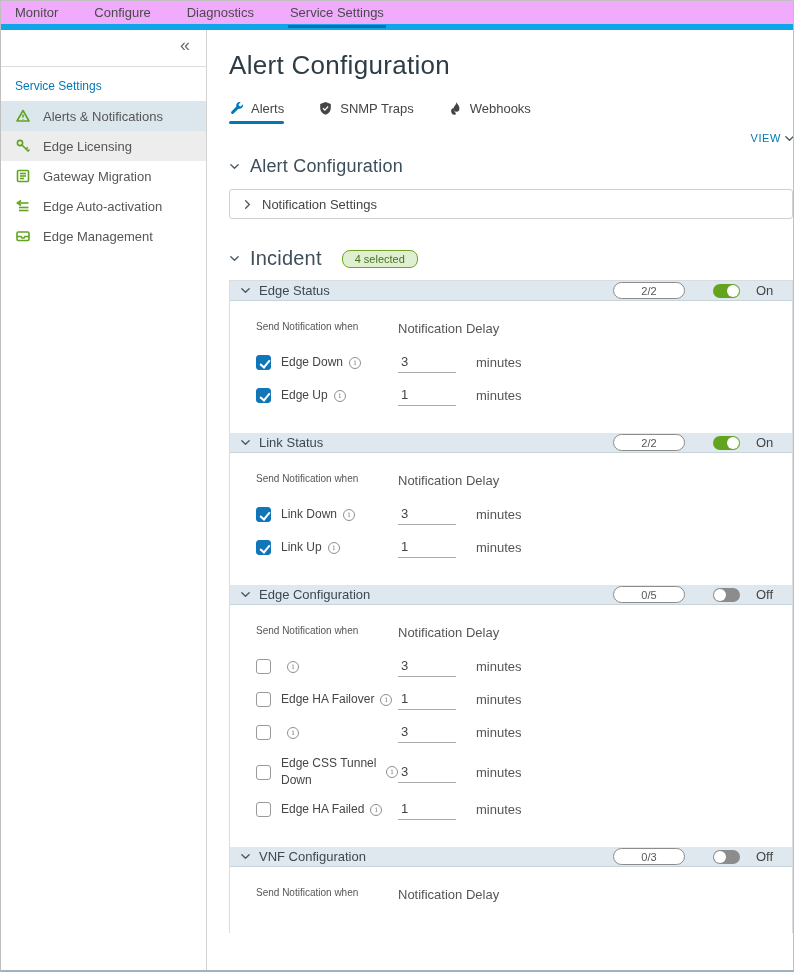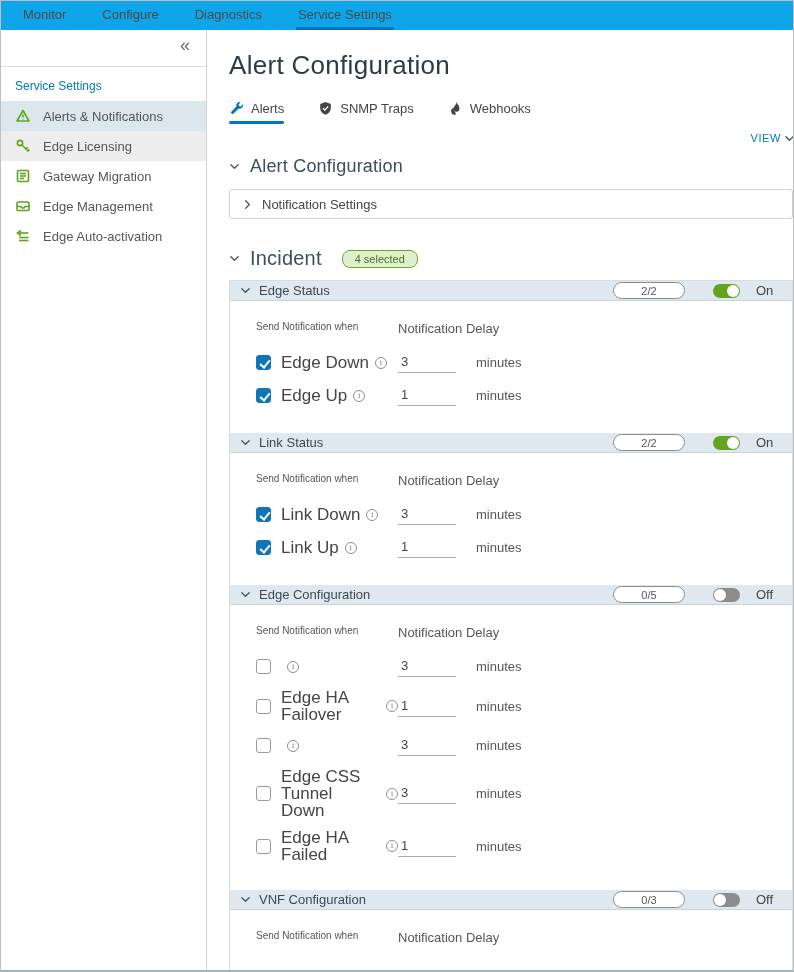--- a/index.html
+++ b/index.html
@@ -1,21 +1,21 @@
 <!DOCTYPE html>
 <html><head>
 <meta charset="utf-8">
 <style>
   * { margin:0; padding:0; box-sizing:border-box; }
   html,body { width:794px; height:972px; }
   body { font-family:"Liberation Sans","DejaVu Sans",sans-serif; background:#fff; color:#454545; }
   .frame { width:794px; height:972px; border:1px solid #bfbfbf; border-bottom:2px solid #9fb2bd; overflow:hidden; display:flex; flex-direction:column; background:#fff; }
 
   
-  .topnav { height:29px; border-bottom:3px solid #0ea5e9; display:flex; align-items:center; padding-left:22px; gap:36px; flex:none; background:#0ea5e9; }
+  .topnav { height:29px; border-bottom:6px solid #0ea5e9; display:flex; align-items:center; padding-left:14px; gap:36px; flex:none; background:#f0abfc; }
   .topnav .nav-item { font-size:13px; color:#4a4a4a; position:relative; height:29px; display:flex; align-items:center; cursor:pointer; }
   .topnav .nav-item.active::after { content:""; position:absolute; left:-2px; right:-2px; bottom:-1px; height:3px; background:#0272b5; }
 
   
   .layout { flex:1; display:flex; min-height:0; }
   .sidebar { width:206px; flex:none; border-right:1px solid #d2d2d2; background:#fff; }
   .collapse-row { height:36px; position:relative; }
   .collapse-icon { position:absolute; right:16px; top:5px; font-size:18px; color:#6d6d6d; cursor:pointer; }
   .sb-title { border-top:1px solid #dcdcdc; padding:12px 14px 8px 14px; color:#0079b8; font-size:12px; }
   .sb-list { list-style:none; }
@@ -62,21 +62,21 @@
 
   .group-body { background:#fff; padding:20px 0 15px 26px; }
   .cols { display:flex; margin-bottom:16px; }
   .col1 { width:142px; font-size:10px; color:#565656; }
   .col2 { font-size:13px; color:#565656; }
   .row { display:flex; align-items:center; margin-bottom:12px; }
   .checkbox { width:15px; height:15px; border:1px solid #9a9a9a; border-radius:3px; background:#fff; margin-right:10px; flex:none; position:relative; cursor:pointer; }
   .checkbox.checked { background:#1076b8; border-color:#1076b8; }
   .checkbox.checked::after { content:""; position:absolute; left:4.5px; top:1.5px; width:4px; height:8px; border:solid #fff; border-width:0 2px 2px 0; transform:rotate(40deg); }
   .label-wrap { width:117px; display:flex; align-items:center; }
-  .row-label { font-size:17px; color:#454545; line-height:17px; max-width:100px; }
+  .row-label { font-size:12px; color:#454545; line-height:17px; max-width:100px; }
   .info { width:12px; height:12px; border:1px solid #8f8f8f; border-radius:50%; color:#8f8f8f; font-size:8px; line-height:10px; text-align:center; margin-left:6px; flex:none; align-self:center; cursor:pointer; font-family:"DejaVu Serif",serif; }
   .row.wrap { margin-bottom:10px; }
   .row.wrap .label-wrap { align-items:flex-end; }
   .delay-wrap { width:60px; flex:none; }
   .delay { width:58px; border:none; border-bottom:1px solid #ababab; font-size:13px; color:#444; padding:0 0 3px 3px; background:transparent; font-family:inherit; outline:none; }
   .unit { font-size:13px; color:#565656; margin-left:18px; }
 
   svg.chev-d, svg.chev-r { width:11px; height:11px; }
   svg.chev-d polyline, svg.chev-r polyline { fill:none; stroke:#4a5a66; stroke-width:1.5; stroke-linecap:round; stroke-linejoin:round; }
 </style>
@@ -127,36 +127,36 @@
                 <line x1="5" y1="5.5" x2="11" y2="5.5"></line>
                 <line x1="5" y1="8" x2="11" y2="8"></line>
                 <line x1="5" y1="10.5" x2="9" y2="10.5"></line>
               </svg>
           </span>
           <span>Gateway Migration</span>
         </li>
         <li class="sb-item">
           <span class="sb-ico">
             <svg viewBox="0 0 16 16">
-                <rect x="2" y="4" width="12" height="8.5" rx="1.2"></rect>
-                <path d="M2 8.5 H6 l1 1.5 h2 l1-1.5 H14"></path>
-              </svg>
-          </span>
-          <span>Edge Management</span>
+                <polyline points="6,2.5 2.5,5 6,7.5"></polyline>
+                <line x1="2.5" y1="5" x2="13.5" y2="5"></line>
+                <line x1="4" y1="9.5" x2="13.5" y2="9.5"></line>
+                <line x1="4" y1="12.5" x2="13.5" y2="12.5"></line>
+              </svg>
+          </span>
+          <span>Edge Auto-activation</span>
         </li>
         <li class="sb-item">
           <span class="sb-ico">
             <svg viewBox="0 0 16 16">
-                <polyline points="6,2.5 2.5,5 6,7.5"></polyline>
-                <line x1="2.5" y1="5" x2="13.5" y2="5"></line>
-                <line x1="4" y1="9.5" x2="13.5" y2="9.5"></line>
-                <line x1="4" y1="12.5" x2="13.5" y2="12.5"></line>
-              </svg>
-          </span>
-          <span>Edge Auto-activation</span>
+                <rect x="2" y="4" width="12" height="8.5" rx="1.2"></rect>
+                <path d="M2 8.5 H6 l1 1.5 h2 l1-1.5 H14"></path>
+              </svg>
+          </span>
+          <span>Edge Management</span>
         </li>
       </ul>
     </aside>
 
     <main class="main">
       <h1 class="page-title">Alert Configuration</h1>
 
       <div class="tabs">
         <div class="tab active">
           <span class="tab-ico">

